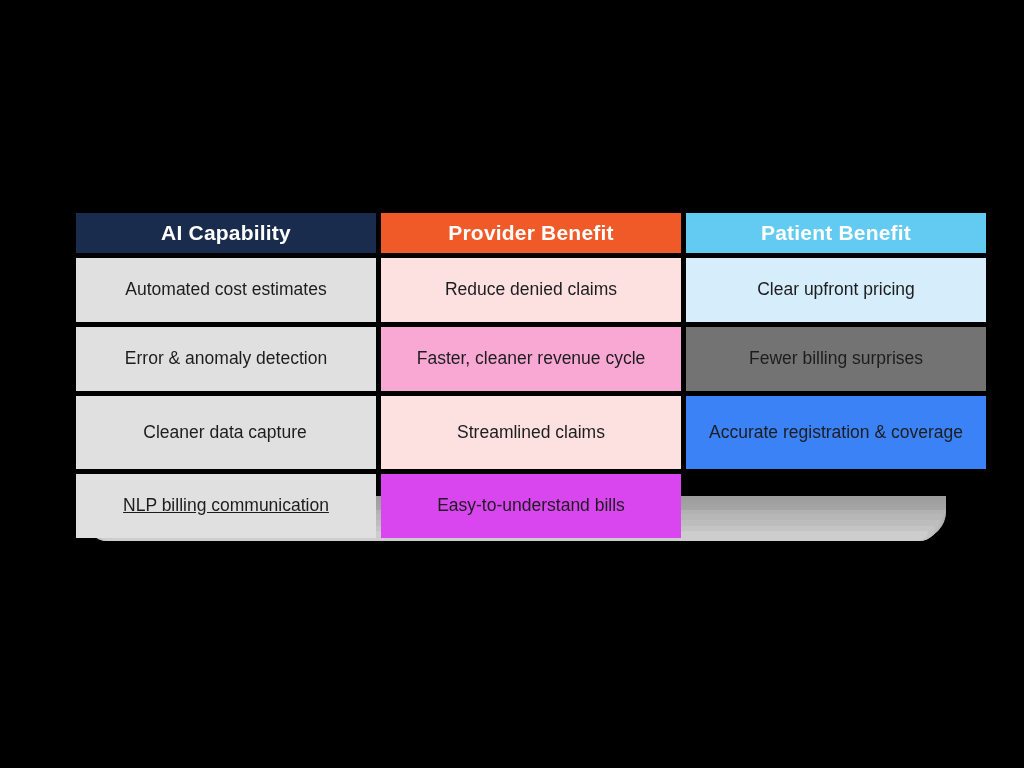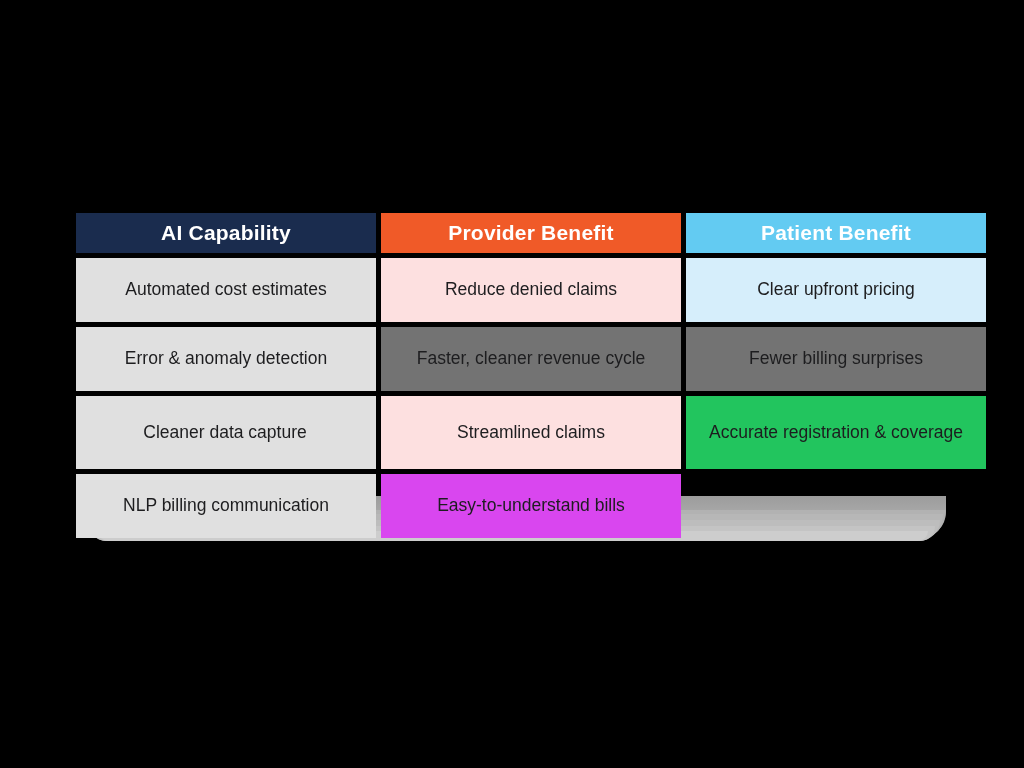--- a/index.html
+++ b/index.html
@@ -119,26 +119,26 @@
 
       <div class="cell hdr hdr-0" style="background: rgb(26, 44, 78); color: rgb(255, 255, 255);">AI Capability</div>
       <div class="cell hdr hdr-1" style="background: rgb(240, 90, 40); color: rgb(255, 255, 255);">Provider Benefit</div>
       <div class="cell hdr hdr-2" style="background: rgb(99, 203, 242); color: rgb(255, 255, 255);">Patient Benefit</div>
 
       <div class="cell body-cell bc-0 r-h48" style="background: rgb(224, 224, 224);">Automated cost estimates</div>
       <div class="cell body-cell bc-1 r-h48" style="background: rgb(253, 224, 224);">Reduce denied claims</div>
       <div class="cell body-cell bc-2 r-h48" style="background: rgb(214, 238, 251);">Clear upfront pricing</div>
 
       <div class="cell body-cell bc-0 r-h48" style="background: rgb(224, 224, 224);">Error &amp; anomaly detection</div>
-      <div class="cell body-cell bc-1 r-h48" style="background: #737373;">Faster, cleaner revenue cycle</div>
+      <div class="cell body-cell bc-1 r-h48" style="background: #f9a8d4;">Faster, cleaner revenue cycle</div>
       <div class="cell body-cell bc-2 r-h48" style="background: #737373;">Fewer billing surprises</div>
 
       <div class="cell body-cell bc-0 r-h73" style="background: rgb(224, 224, 224); padding-left: 8px;">Cleaner data capture</div>
       <div class="cell body-cell bc-1 r-h73" style="background: rgb(253, 224, 224);">Streamlined claims</div>
-      <div class="cell body-cell bc-2 r-h73" style="background: #22c55e;">Accurate registration &amp; coverage</div>
+      <div class="cell body-cell bc-2 r-h73" style="background: #3b82f6;">Accurate registration &amp; coverage</div>
 
-      <div class="cell body-cell bc-0 r-h48" style="background: rgb(224, 224, 224);">NLP billing communication</div>
+      <div class="cell body-cell bc-0 r-h48" style="background: rgb(224, 224, 224); text-decoration: underline;">NLP billing communication</div>
       <div class="cell body-cell bc-2 r-h48" style="background: #d946ef; text-align: right;">Easy-to-understand bills</div>
 
     </div>
   </div>
 
 </div>
 
 </body></html>

